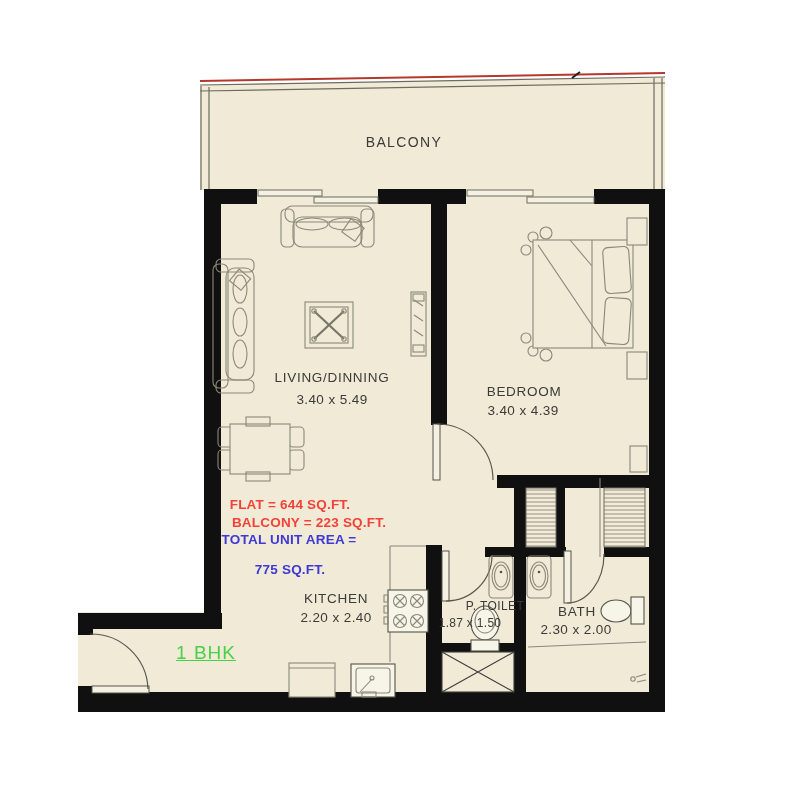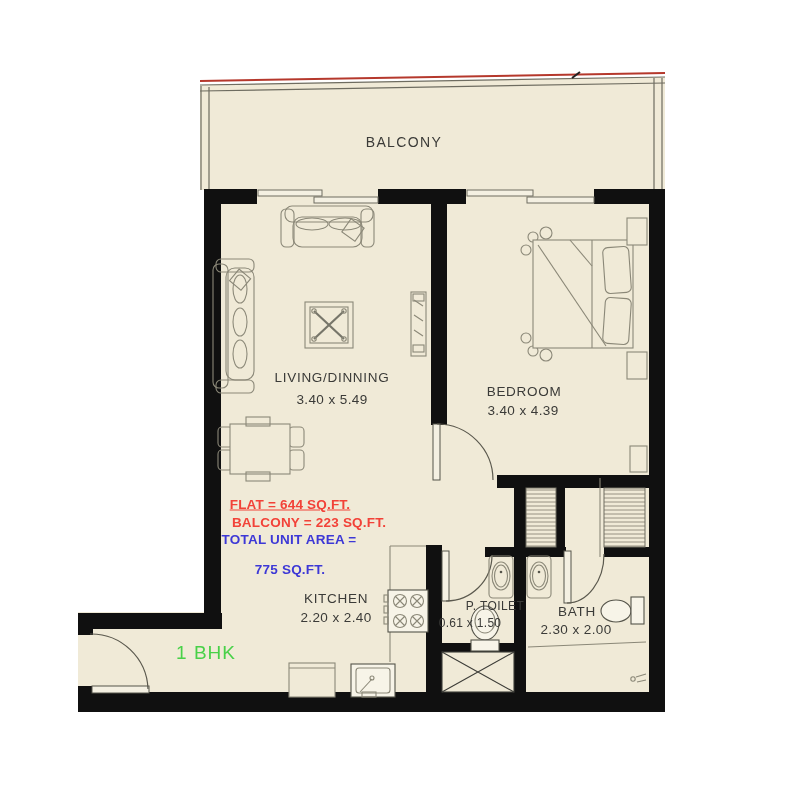--- a/index.html
+++ b/index.html
@@ -9,21 +9,21 @@
   .lbl{position:absolute;transform:translate(-50%,-50%);white-space:nowrap;text-align:center;
        color:var(--label);}
   .room-name{font-size:13.5px;letter-spacing:.7px;font-weight:500;}
   .room-dims{font-size:13.5px;letter-spacing:.4px;font-weight:500;}
   .small-name{font-size:12px;letter-spacing:.4px;font-weight:500;}
   .small-dims{font-size:12px;letter-spacing:.3px;font-weight:500;}
   .balcony-name{font-size:14px;letter-spacing:1.4px;font-weight:500;}
   .area-note{font-size:13.5px;font-weight:bold;letter-spacing:.2px;}
   .red{color:var(--accent-red);}
   .blue{color:var(--accent-blue);}
-  .unit-title{font-size:19px;letter-spacing:1px;color:var(--accent-green);font-weight:500;}
+  .unit-title{font-size:19px;letter-spacing:1px;color:var(--accent-green);font-weight:500;text-decoration:underline;}
   
   .floor{fill:var(--floor);}
   .wall{fill:var(--wall);}
   .win{fill:#f4f0e2;stroke:#6e6c60;stroke-width:1;}
   .rail{stroke:#6e6c60;stroke-width:1.2;fill:none;}
   .redline{stroke:var(--railing-red);stroke-width:2;fill:none;}
   .thin2{fill:none;stroke:var(--line);stroke-width:1.1;}
   .fix{fill:#f7f4e8;stroke:#55544a;stroke-width:1.1;}
   .fix2{fill:var(--floor);stroke:var(--line);stroke-width:1.1;}
   .leaf{fill:#f4f0e2;stroke:#55544a;stroke-width:1;}
@@ -242,25 +242,25 @@
 <div class="lbl room-name" style="left:332px;top:377px;">LIVING/DINNING</div>
 <div class="lbl room-dims" style="left:332px;top:399px;">3.40 x 5.49</div>
 
 <div class="lbl room-name" style="left:524px;top:391px;">BEDROOM</div>
 <div class="lbl room-dims" style="left:523px;top:410px;text-align:right;">3.40 x 4.39</div>
 
 <div class="lbl room-name" style="left:336px;top:598px;">KITCHEN</div>
 <div class="lbl room-dims" style="left:336px;top:617px;">2.20 x 2.40</div>
 
 <div class="lbl small-name" style="left:475px;top:606px;margin-left:20px;">P. TOILET</div>
-<div class="lbl small-dims" style="left:470px;top:623px;">0.61 x 1.50</div>
+<div class="lbl small-dims" style="left:470px;top:623px;">1.87 x 1.50</div>
 
 <div class="lbl room-name" style="left:577px;top:611px;">BATH</div>
 <div class="lbl room-dims" style="left:576px;top:629px;">2.30 x 2.00</div>
 
-<div class="lbl area-note red" style="left:290px;top:504px;text-decoration:underline;">FLAT = 644 SQ.FT.</div>
+<div class="lbl area-note red" style="left:290px;top:504px;">FLAT = 644 SQ.FT.</div>
 <div class="lbl area-note red" style="left:309px;top:522px;">BALCONY = 223 SQ.FT.</div>
 <div class="lbl area-note blue" style="left:289px;top:539px;">TOTAL UNIT AREA =</div>
 <div class="lbl area-note blue" style="left:290px;top:556px;margin-top:13px;">775 SQ.FT.</div>
 
 <div class="lbl unit-title" style="left:206px;top:653px;">1 BHK</div>
 
 </div>
 
 </body></html>

